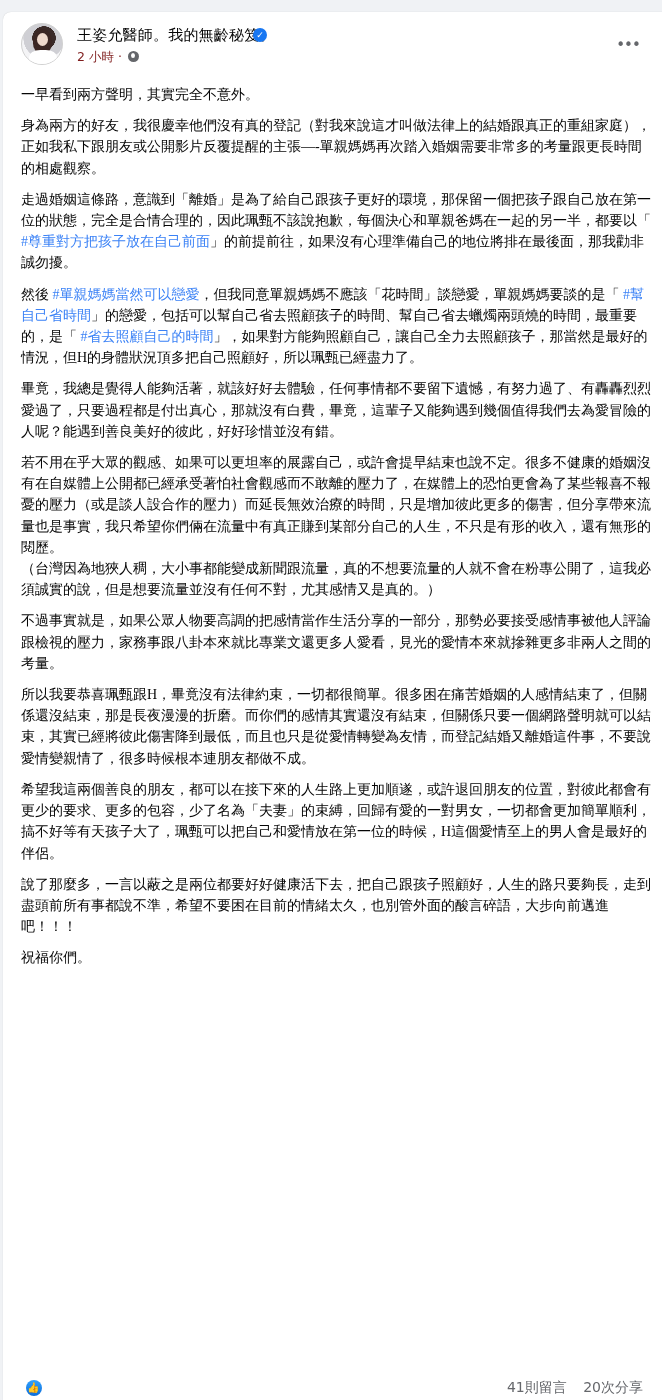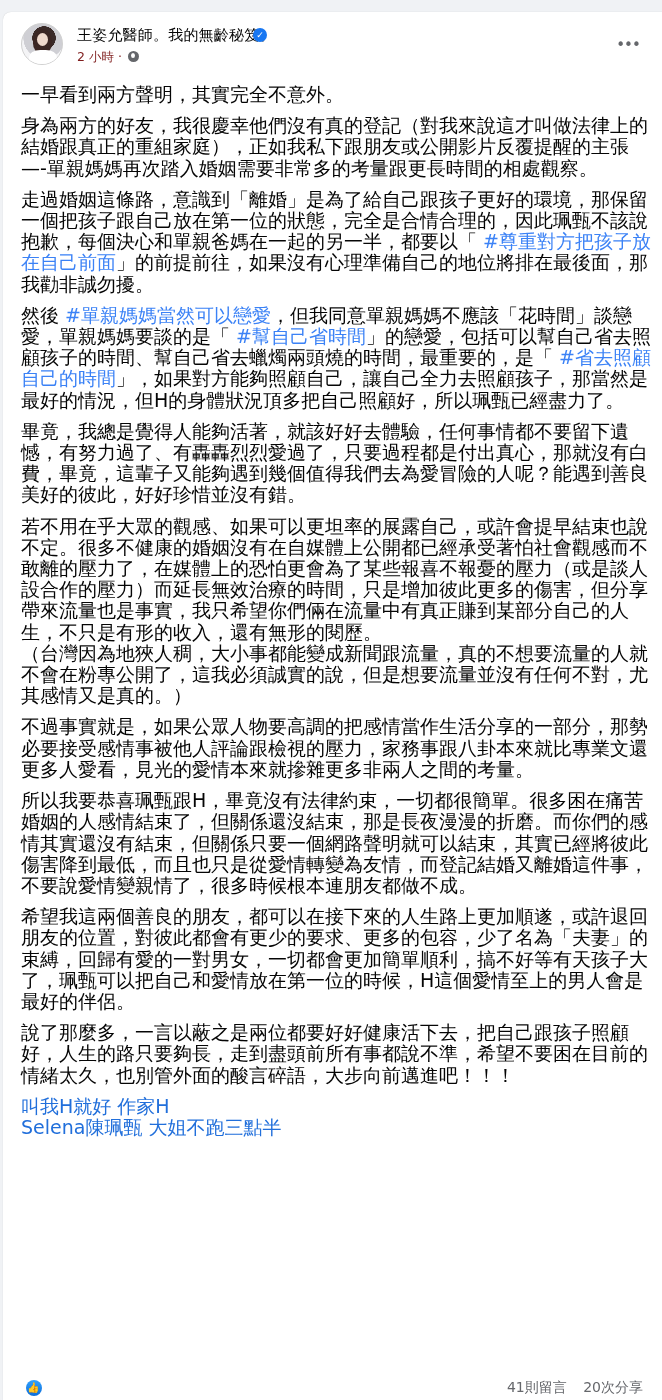--- a/index.html
+++ b/index.html
@@ -36,21 +36,21 @@
     display: inline-block; width: 11px; height: 11px; border-radius: 50%; background: #65676b;
     vertical-align: -1px; margin-left: 2px; position: relative;
   }
   .meta .globe::after { content:""; position:absolute; left:3px; top:2px; width:4px; height:5px; border-radius:50%; background:#fff; }
   .more-button {
     position: absolute; right: 21px; top: 17px; width: 28px; height: 10px;
     font-size: 15px; letter-spacing: -1px; color: #65676b; line-height: 10px; text-align: center;
   }
   .body-text {
     position: absolute; left: 18px; top: 72px; width: 630px;
-    font-size: 19px; line-height: 21.2px; color: #050505;
+    font-size: 14px; line-height: 21.2px; color: #050505; font-family: Liberation Serif, serif;
   }
   .para { margin: 0 0 10px 0; white-space: normal; word-break: break-all; }
   .hashtag { color: #3b82f6; }
   .tags { margin-top: 10px; }
   .tag-line { color: #216fdb; line-height: 21px; }
   .footer { position: absolute; left: 18px; top: 1366px; width: 628px; height: 24px; }
   .like-icon {
     position: absolute; left: 5px; top: 2px; width: 16px; height: 16px; border-radius: 50%;
     background: linear-gradient(#33a1fd, #0a6cd9); color: #fff; font-size: 10px; line-height: 16px; text-align: center;
   }
@@ -83,25 +83,22 @@
         <p class="para"><span>一早看到兩方聲明，其實完全不意外。</span></p>
         <p class="para"><span>身為兩方的好友，我很慶幸他們沒有真的登記（對我來說這才叫做法律上的結婚跟真正的重組家庭），正如我私下跟朋友或公開影片反覆提醒的主張—-單親媽媽再次踏入婚姻需要非常多的考量跟更長時間的相處觀察。</span></p>
         <p class="para"><span>走過婚姻這條路，意識到「離婚」是為了給自己跟孩子更好的環境，那保留一個把孩子跟自己放在第一位的狀態，完全是合情合理的，因此珮甄不該說抱歉，每個決心和單親爸媽在一起的另一半，都要以「 </span><span class="hashtag">#尊重對方把孩子放在自己前面</span><span>」的前提前往，如果沒有心理準備自己的地位將排在最後面，那我勸非誠勿擾。</span></p>
         <p class="para"><span>然後 </span><span class="hashtag">#單親媽媽當然可以戀愛</span><span>，但我同意單親媽媽不應該「花時間」談戀愛，單親媽媽要談的是「 </span><span class="hashtag">#幫自己省時間</span><span>」的戀愛，包括可以幫自己省去照顧孩子的時間、幫自己省去蠟燭兩頭燒的時間，最重要的，是「 </span><span class="hashtag">#省去照顧自己的時間</span><span>」，如果對方能夠照顧自己，讓自己全力去照顧孩子，那當然是最好的情況，但H的身體狀況頂多把自己照顧好，所以珮甄已經盡力了。</span></p>
         <p class="para"><span>畢竟，我總是覺得人能夠活著，就該好好去體驗，任何事情都不要留下遺憾，有努力過了、有轟轟烈烈愛過了，只要過程都是付出真心，那就沒有白費，畢竟，這輩子又能夠遇到幾個值得我們去為愛冒險的人呢？能遇到善良美好的彼此，好好珍惜並沒有錯。</span></p>
         <p class="para"><span>若不用在乎大眾的觀感、如果可以更坦率的展露自己，或許會提早結束也說不定。很多不健康的婚姻沒有在自媒體上公開都已經承受著怕社會觀感而不敢離的壓力了，在媒體上的恐怕更會為了某些報喜不報憂的壓力（或是談人設合作的壓力）而延長無效治療的時間，只是增加彼此更多的傷害，但分享帶來流量也是事實，我只希望你們倆在流量中有真正賺到某部分自己的人生，不只是有形的收入，還有無形的閱歷。</span><br><span>（台灣因為地狹人稠，大小事都能變成新聞跟流量，真的不想要流量的人就不會在粉專公開了，這我必須誠實的說，但是想要流量並沒有任何不對，尤其感情又是真的。）</span></p>
         <p class="para"><span>不過事實就是，如果公眾人物要高調的把感情當作生活分享的一部分，那勢必要接受感情事被他人評論跟檢視的壓力，家務事跟八卦本來就比專業文還更多人愛看，見光的愛情本來就摻雜更多非兩人之間的考量。</span></p>
         <p class="para"><span>所以我要恭喜珮甄跟H，畢竟沒有法律約束，一切都很簡單。很多困在痛苦婚姻的人感情結束了，但關係還沒結束，那是長夜漫漫的折磨。而你們的感情其實還沒有結束，但關係只要一個網路聲明就可以結束，其實已經將彼此傷害降到最低，而且也只是從愛情轉變為友情，而登記結婚又離婚這件事，不要說愛情變親情了，很多時候根本連朋友都做不成。</span></p>
         <p class="para"><span>希望我這兩個善良的朋友，都可以在接下來的人生路上更加順遂，或許退回朋友的位置，對彼此都會有更少的要求、更多的包容，少了名為「夫妻」的束縛，回歸有愛的一對男女，一切都會更加簡單順利，搞不好等有天孩子大了，珮甄可以把自己和愛情放在第一位的時候，H這個愛情至上的男人會是最好的伴侶。</span></p>
         <p class="para"><span>說了那麼多，一言以蔽之是兩位都要好好健康活下去，把自己跟孩子照顧好，人生的路只要夠長，走到盡頭前所有事都說不準，希望不要困在目前的情緒太久，也別管外面的酸言碎語，大步向前邁進吧！！！</span></p>
+        <p class="para"><span>祝福你們。</span></p>
       </div>
-    <div class="tags">
-      <div class="tag-line">叫我H就好 作家H</div>
-      <div class="tag-line">Selena陳珮甄 大姐不跑三點半</div>
-    </div>
   </div>
 
   <div class="footer">
     <div class="like-icon">👍</div>
     <div class="reactions">Erin Kao和其他803人</div>
     <div class="stats">
       <span>41則留言</span>
       <span>20次分享</span>
     </div>
   </div>

